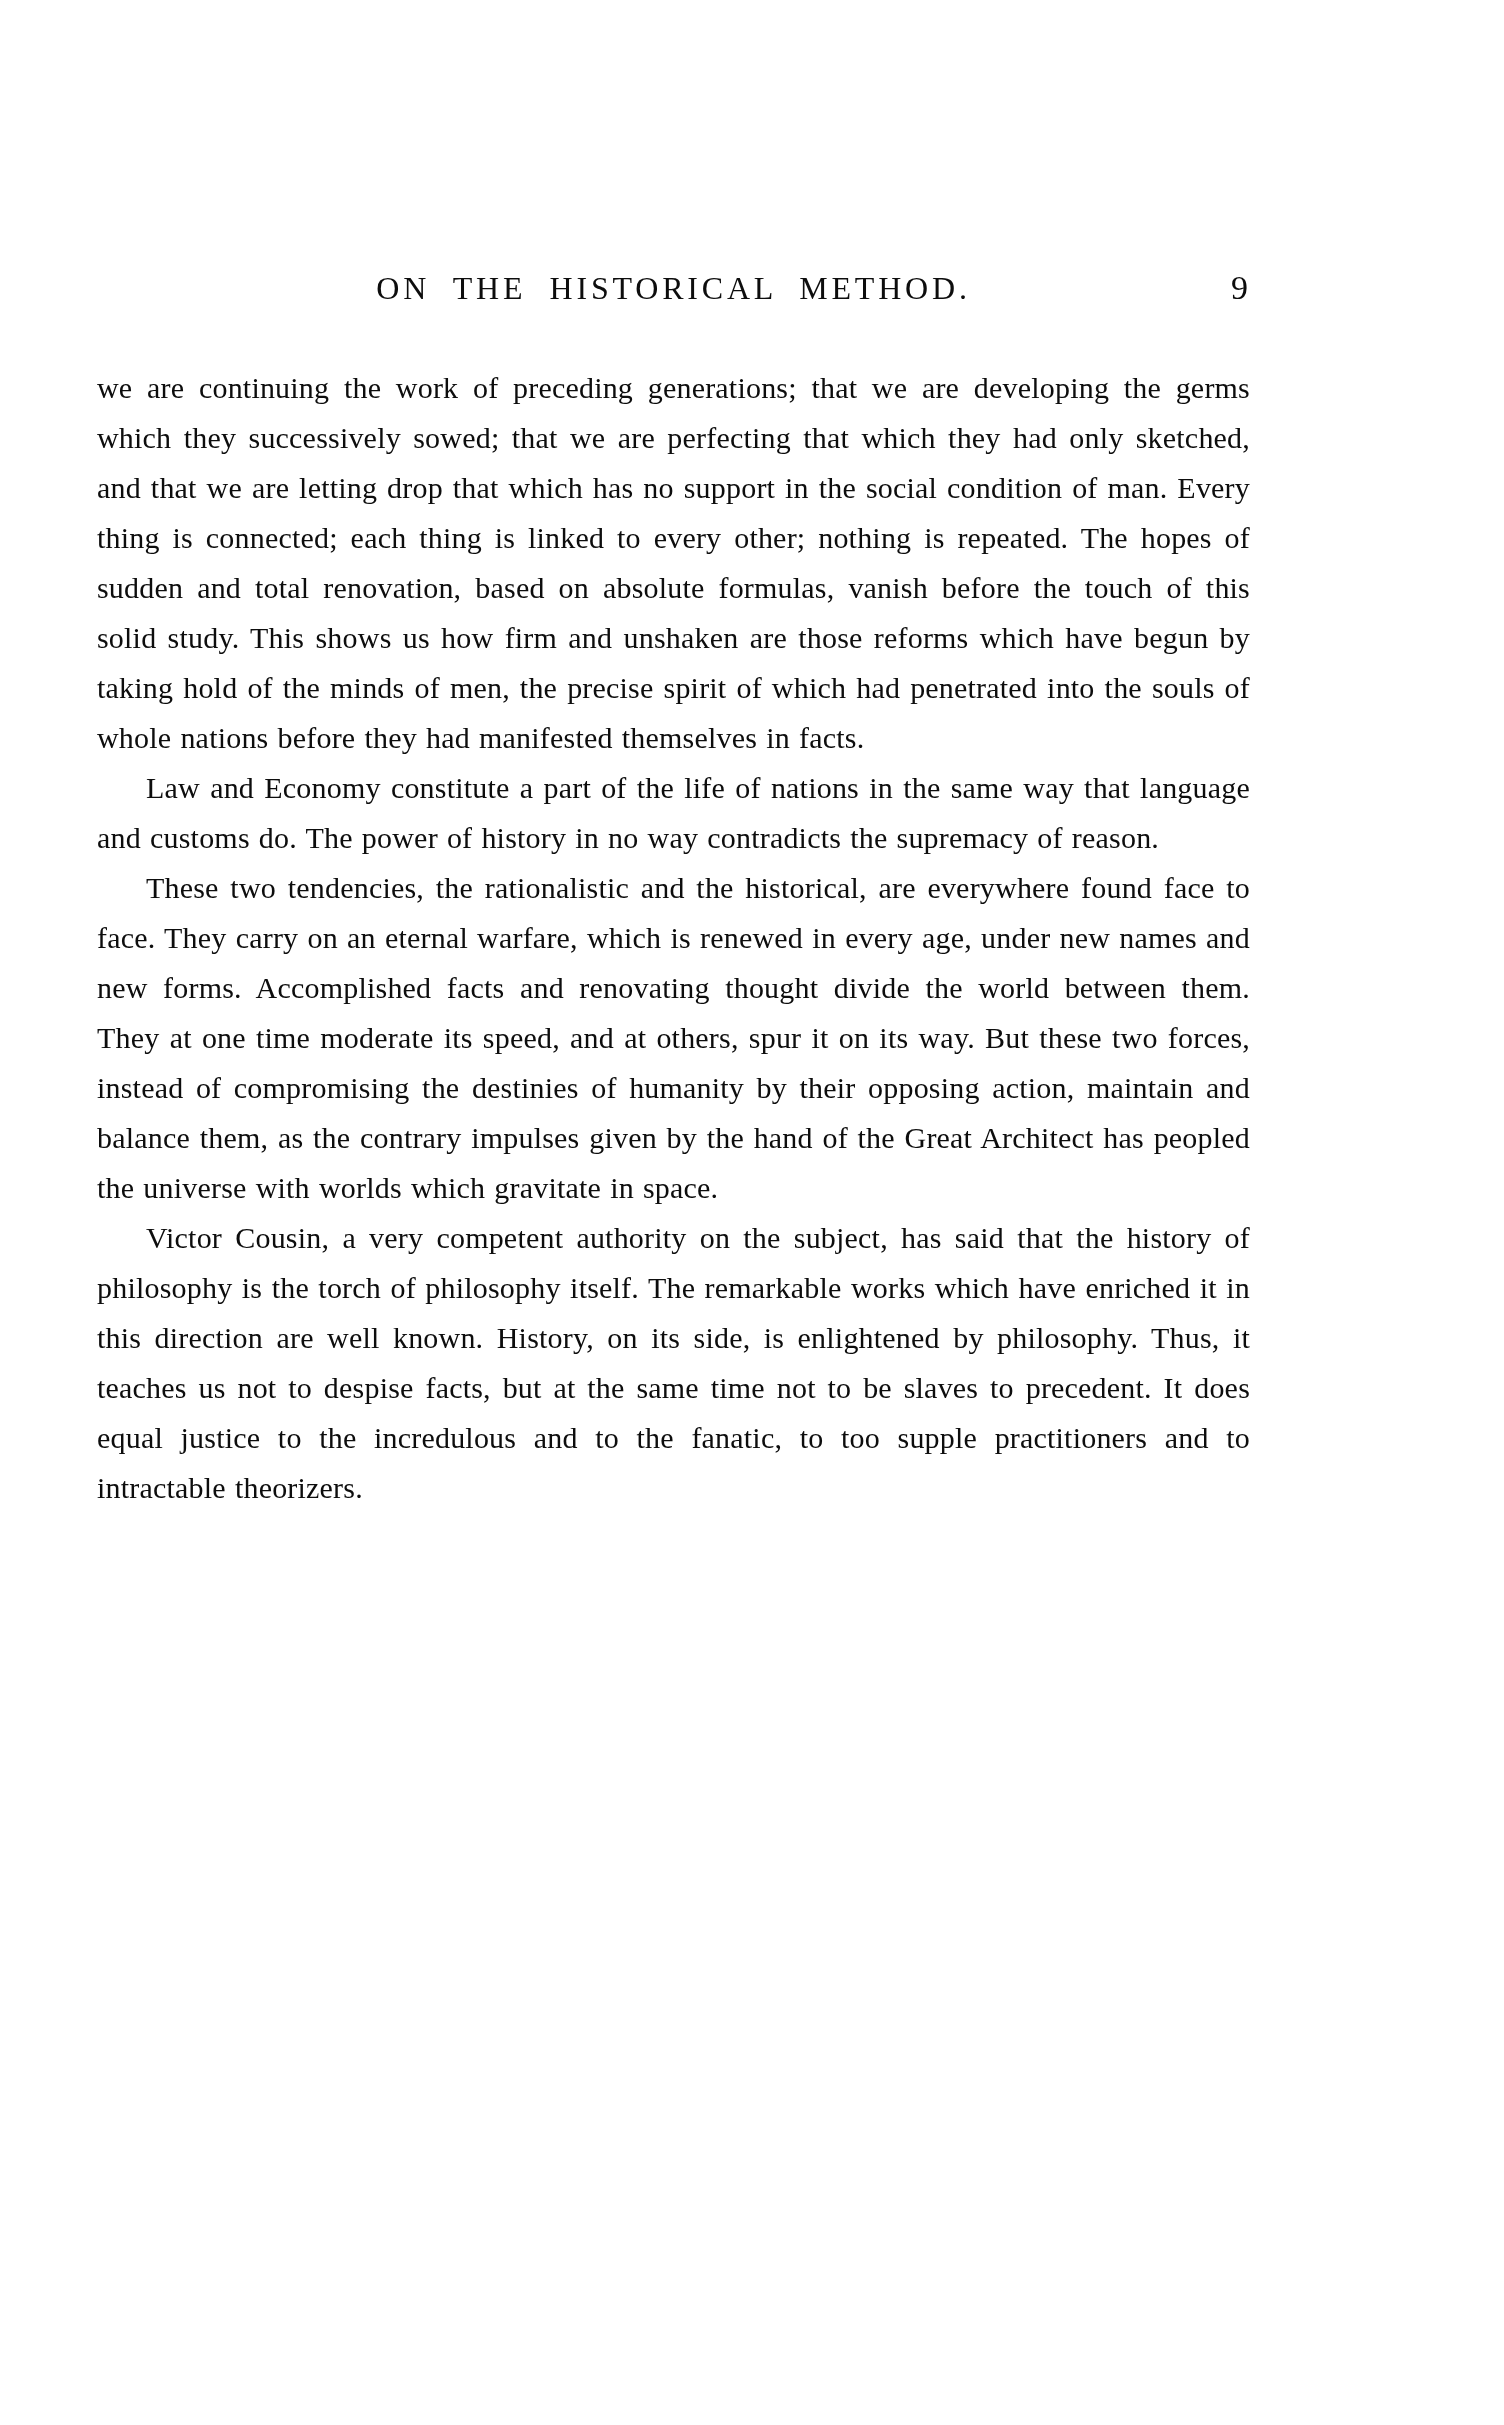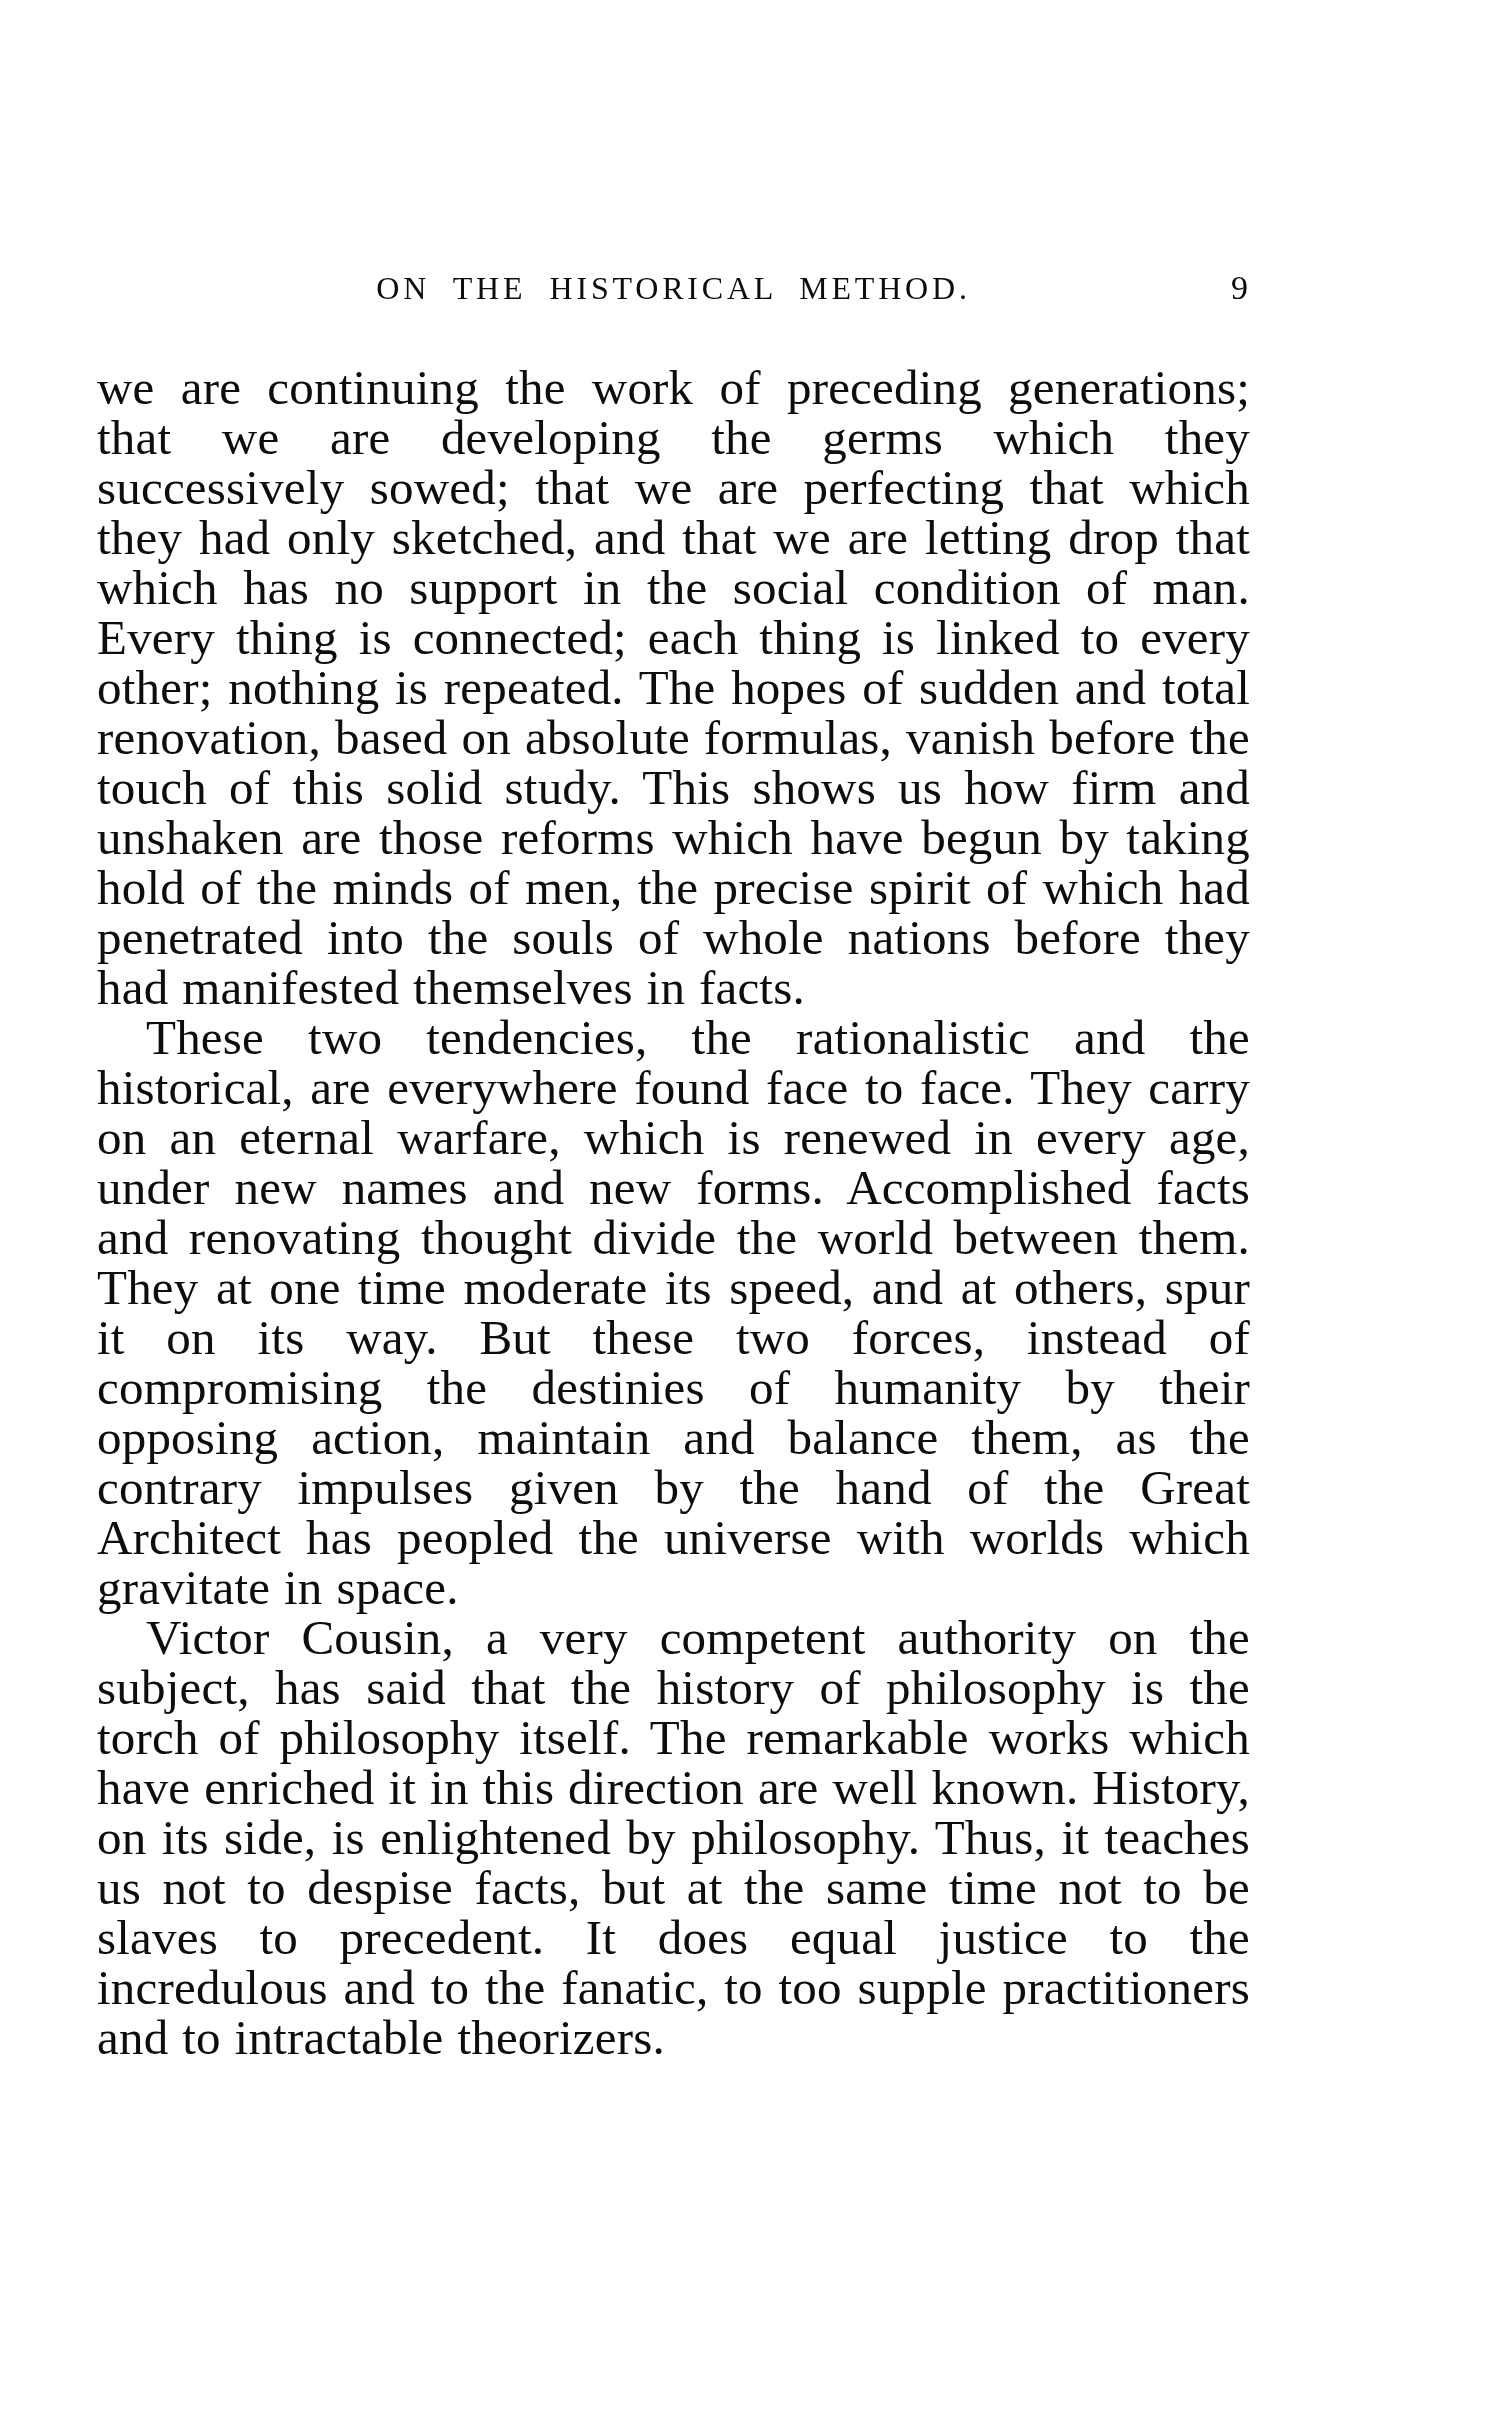--- a/index.html
+++ b/index.html
@@ -43,21 +43,21 @@
   }
   .page-num {
     position: absolute;
     right: 1.9px;
     top: 0;
     font-size: 34px;
     line-height: 40px;
   }
   .body-text .para {
     margin: 0;
-    font-size: 49px;
+    font-size: 30px;
     line-height: 50px;
     text-align: justify;
     word-spacing: 1.4px;
     letter-spacing: 0.2px;
     hyphens: none;
   }
   .body-text .para.indent {
     text-indent: 49px;
   }
   .section-heading {
@@ -76,20 +76,21 @@
   <div class="content">
 
     <div class="running-head">
       <span class="head-title">ON THE HISTORICAL METHOD.</span>
       <span class="page-num">9</span>
     </div>
 
     <div class="body-text">
       <p class="para">we are continuing the work of preceding generations; that we are developing the germs which they successively sowed; that we are perfecting that which they had only sketched, and that we are letting drop that which has no support in the social condition of man. Every thing is connected; each thing is linked to every other; nothing is repeated. The hopes of sudden and total renovation, based on absolute formulas, vanish before the touch of this solid study. This shows us how firm and unshaken are those reforms which have begun by taking hold of the minds of men, the precise spirit of which had penetrated into the souls of whole nations before they had manifested themselves in facts.</p>
 
+      <p class="para indent">Law and Economy constitute a part of the life of nations in the same way that language and customs do. The power of history in no way contradicts the supremacy of reason.</p>
 
 
       <p class="para indent">These two tendencies, the rationalistic and the historical, are everywhere found face to face. They carry on an eternal warfare, which is renewed in every age, under new names and new forms. Accomplished facts and renovating thought divide the world between them. They at one time moderate its speed, and at others, spur it on its way. But these two forces, instead of compromising the destinies of humanity by their opposing action, maintain and balance them, as the contrary impulses given by the hand of the Great Architect has peopled the universe with worlds which gravitate in space.</p>
 
       <p class="para indent">Victor Cousin, a very competent authority on the subject, has said that the history of philosophy is the torch of philosophy itself. The remarkable works which have enriched it in this direction are well known. History, on its side, is enlightened by philosophy. Thus, it teaches us not to despise facts, but at the same time not to be slaves to precedent. It does equal justice to the incredulous and to the fanatic, to too supple practitioners and to intractable theorizers.</p>
     </div>
 
   </div>
 </div>
 

